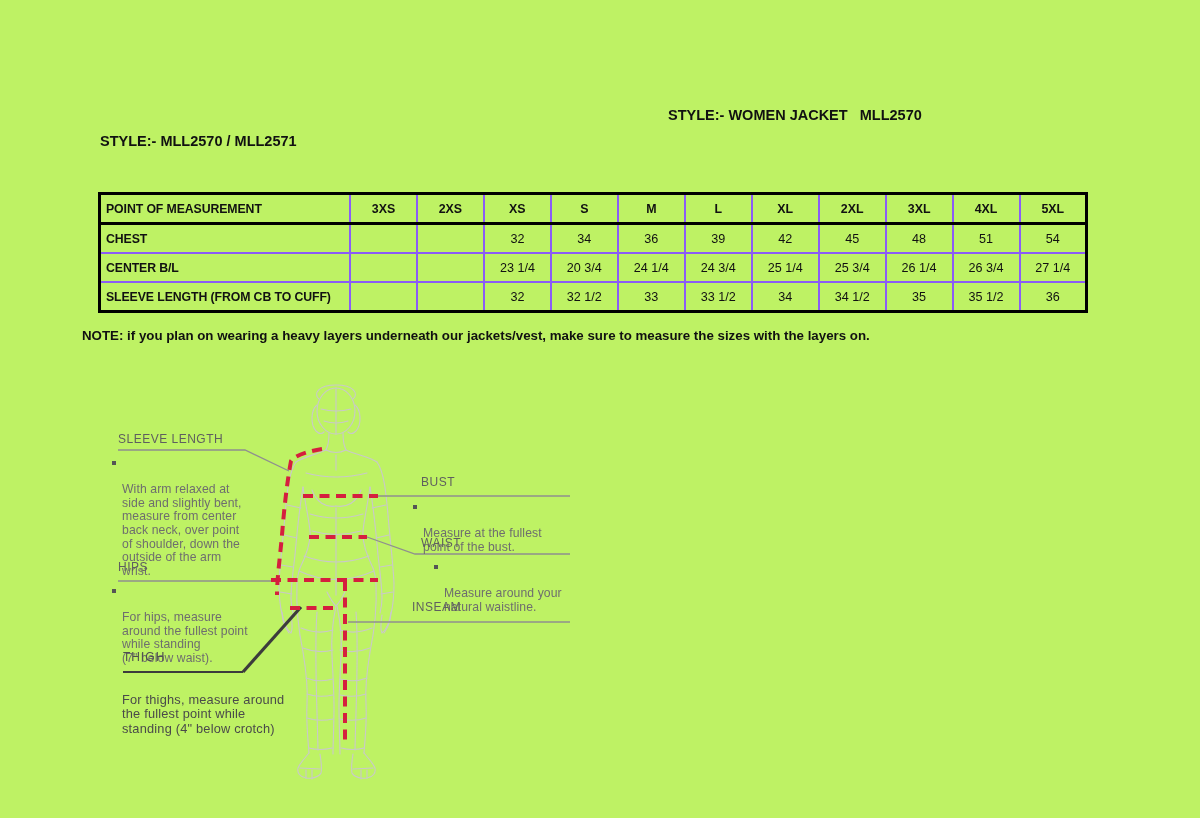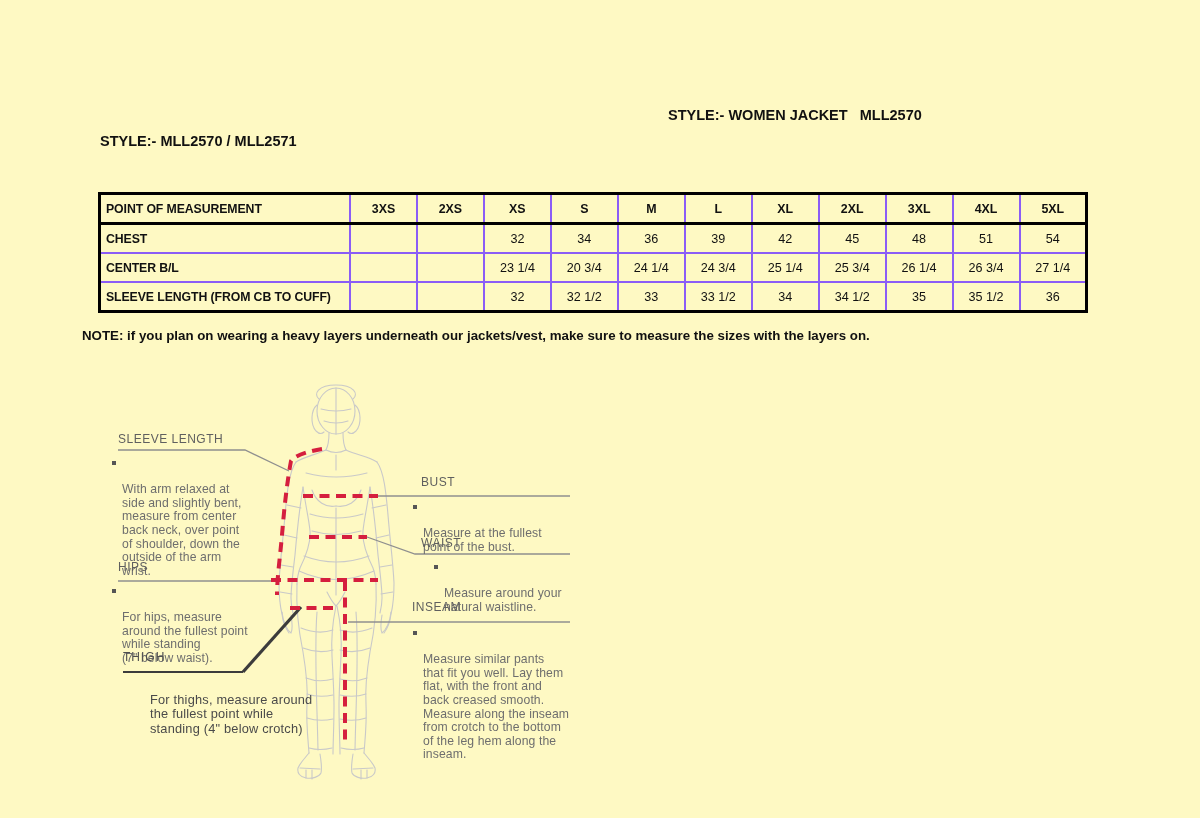--- a/index.html
+++ b/index.html
@@ -1,16 +1,16 @@
 <!DOCTYPE html>
 <html><head>
 <meta charset="utf-8">
 <style>
   html,body { margin:0; padding:0; background:#fff; }
-  .page { position:relative; width:1200px; height:818px; background:#fef9c3;
+  .page { position:relative; width:1200px; height:818px; background:#bef264;
           font-family:"Liberation Sans", sans-serif; overflow:hidden; color:#111; }
 
   .style-right { position:absolute; left:668px; top:107px; font-weight:bold;
                  font-size:14.5px; white-space:pre; }
   .style-left  { position:absolute; left:100px; top:133px; font-weight:bold;
                  font-size:14.5px; }
 
   table.size { position:absolute; left:98px; top:192px; width:990px;
                border-collapse:collapse; table-layout:fixed;
                border:3px solid #000; }
@@ -27,21 +27,21 @@
   svg.diagram-lines { position:absolute; left:0; top:0; pointer-events:none; }
 
   .dg-title { position:absolute; color:#5f5f5f; font-size:12px; letter-spacing:0.5px;
               white-space:nowrap; }
   .dg-desc  { position:absolute; color:#6e6e6e; font-size:12.2px; line-height:13.6px;
               letter-spacing:0.1px; white-space:pre-line; padding-left:10px; }
   .dg-desc .bullet { position:absolute; left:0; top:5px; width:4px; height:4px;
               background:#555; }
   .thigh-title { color:#4f4f4f; letter-spacing:1px; }
   .thigh-desc  { color:#4a4a4a; font-size:12.8px; line-height:14.2px;
-                 letter-spacing:0.2px; padding-left:0;margin-left:28px; }
+                 letter-spacing:0.2px; padding-left:0; }
 </style>
 </head>
 <body>
 
 <div class="page">
 
   <div class="style-right">STYLE:- WOMEN JACKET   MLL2570</div>
   <div class="style-left">STYLE:- MLL2570 / MLL2571</div>
 
   <table class="size">
@@ -237,25 +237,14 @@
   </div>
 
   <div class="dg-title" style="left:421px; top:536px;">WAIST</div>
   <div class="dg-desc" style="left:434px; top:560px; width:160px;">
     <span class="bullet"></span>
     <span>Measure around your
 natural waistline.</span>
   </div>
 
   <div class="dg-title" style="left:412px; top:600px;">INSEAM</div>
-  <div class="dg-desc" style="left:413px; top:626px; width:165px;">
-    <span class="bullet"></span>
-    <span>Measure similar pants
-that fit you well. Lay them
-flat, with the front and
-back creased smooth.
-Measure along the inseam
-from crotch to the bottom
-of the leg hem along the
-inseam.</span>
-  </div>
 
 </div>
 
 </body></html>

